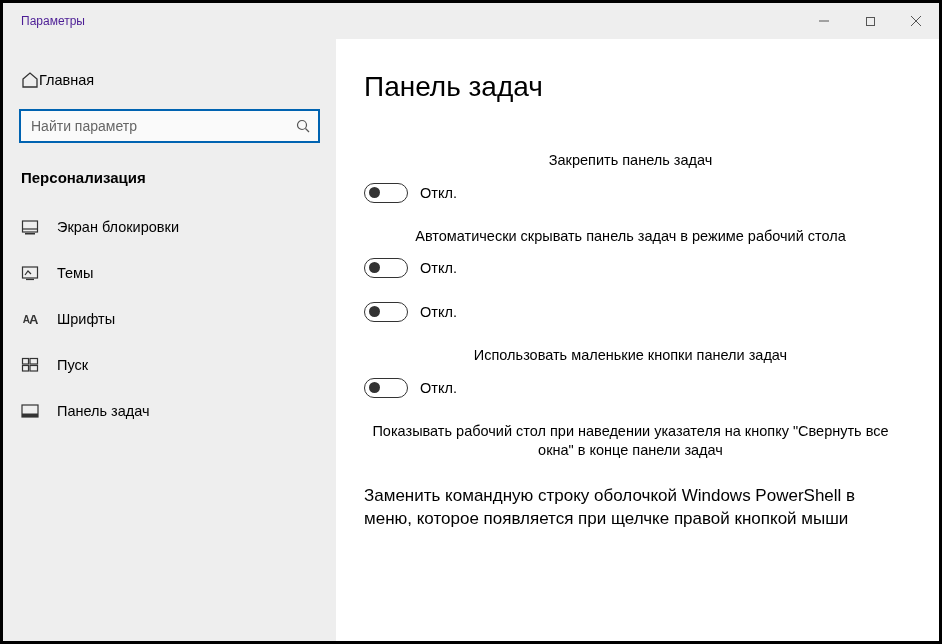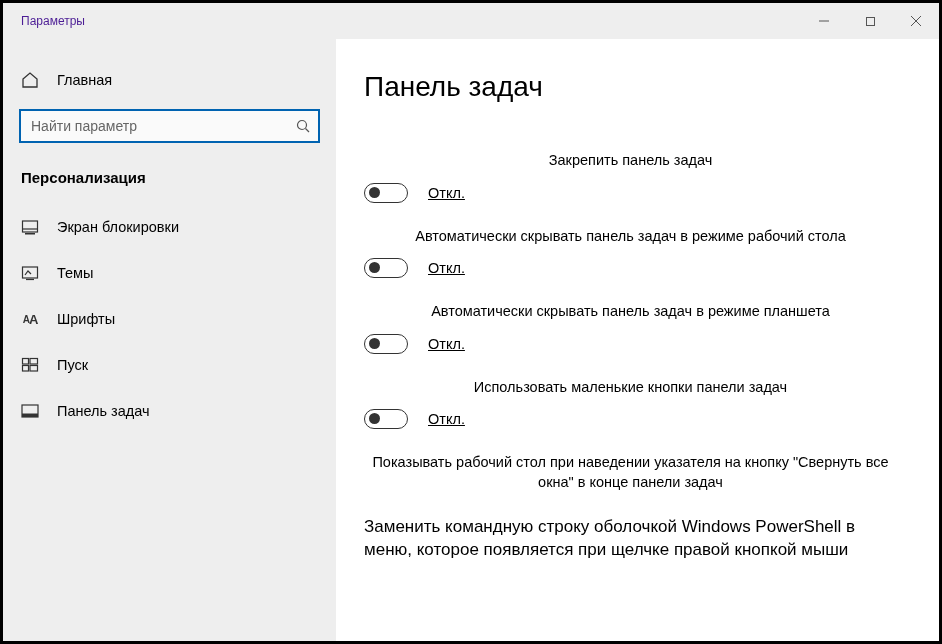--- a/index.html
+++ b/index.html
@@ -54,21 +54,20 @@
 .sidebar {
   width: 333px;
   background: #eeeeee;
   padding-top: 24px;
   display: flex;
   flex-direction: column;
 }
 .home-row {
   display: flex;
   align-items: center;
-  gap: 18px;
   padding: 8px 18px 20px 18px;
   cursor: pointer;
 }
 .home-row svg { stroke:#333; stroke-width:1.3; fill:none; }
 .home-label { font-size: 14.5px; }
 .search-wrap {
   margin: 0 16px 20px 16px;
   height: 34px;
   border: 2px solid #0063B1;
   background: #fafafa;
@@ -134,21 +133,21 @@
   margin-bottom: 48px;
 }
 .setting { margin-bottom: 24px; }
 .setting-label {
   font-size: 14.5px;
   line-height: 1.35;
   margin-bottom: 12px;
   color: #000;
   text-align: center;
 }
-.toggle-row { display:flex; align-items:center; gap:20px;text-decoration:underline; }
+.toggle-row { display:flex; align-items:center; gap:12px; }
 .toggle {
   width: 44px;
   height: 20px;
   border: 1.3px solid #333;
   border-radius: 10px;
   position: relative;
   cursor: pointer;
   background: #fff;
 }
 .toggle .knob{
@@ -267,21 +266,20 @@
       <div class="setting-label">Автоматически скрывать панель задач в режиме рабочий стола</div>
       <div class="toggle-row">
         <div class="toggle">
             <div class="knob"></div>
           </div>
         <span class="toggle-label">Откл.</span>
       </div>
     </div>
 
     <div class="setting">
-      <div class="setting-label">Автоматически скрывать панель задач в режиме планшета</div>
       <div class="toggle-row">
         <div class="toggle">
             <div class="knob"></div>
           </div>
         <span class="toggle-label">Откл.</span>
       </div>
     </div>
 
     <div class="setting">
       <div class="setting-label">Использовать маленькие кнопки панели задач</div>

